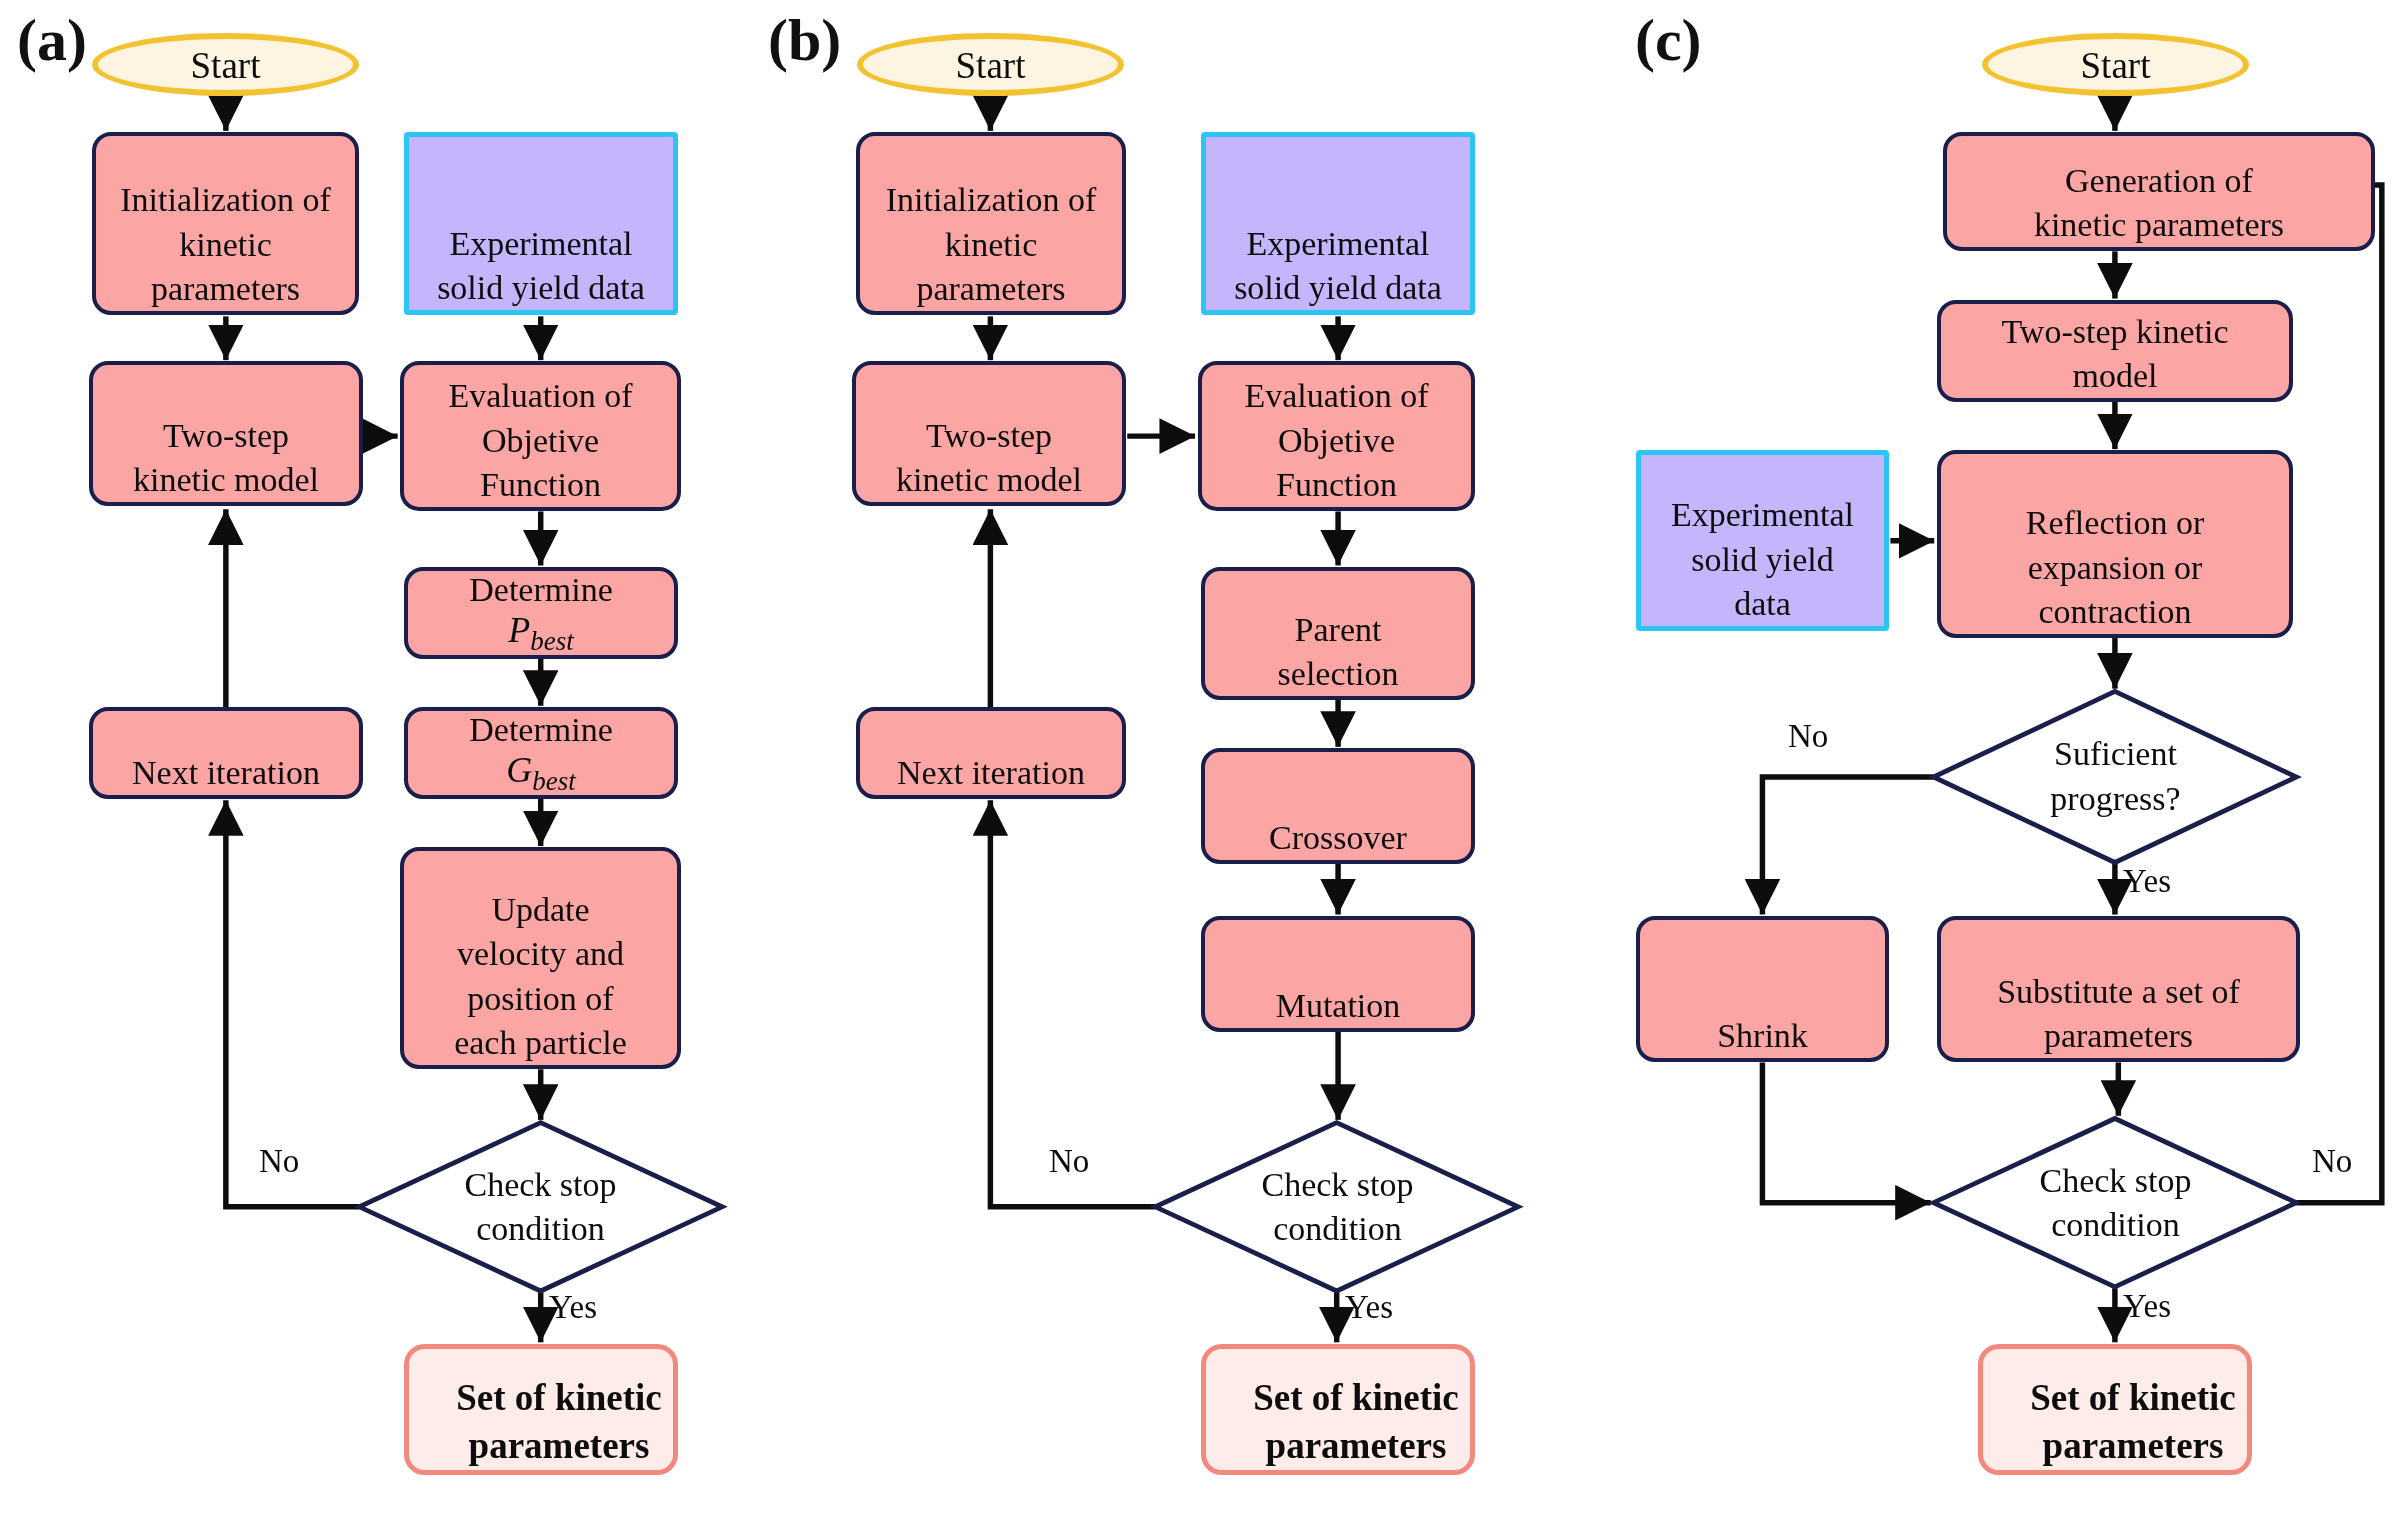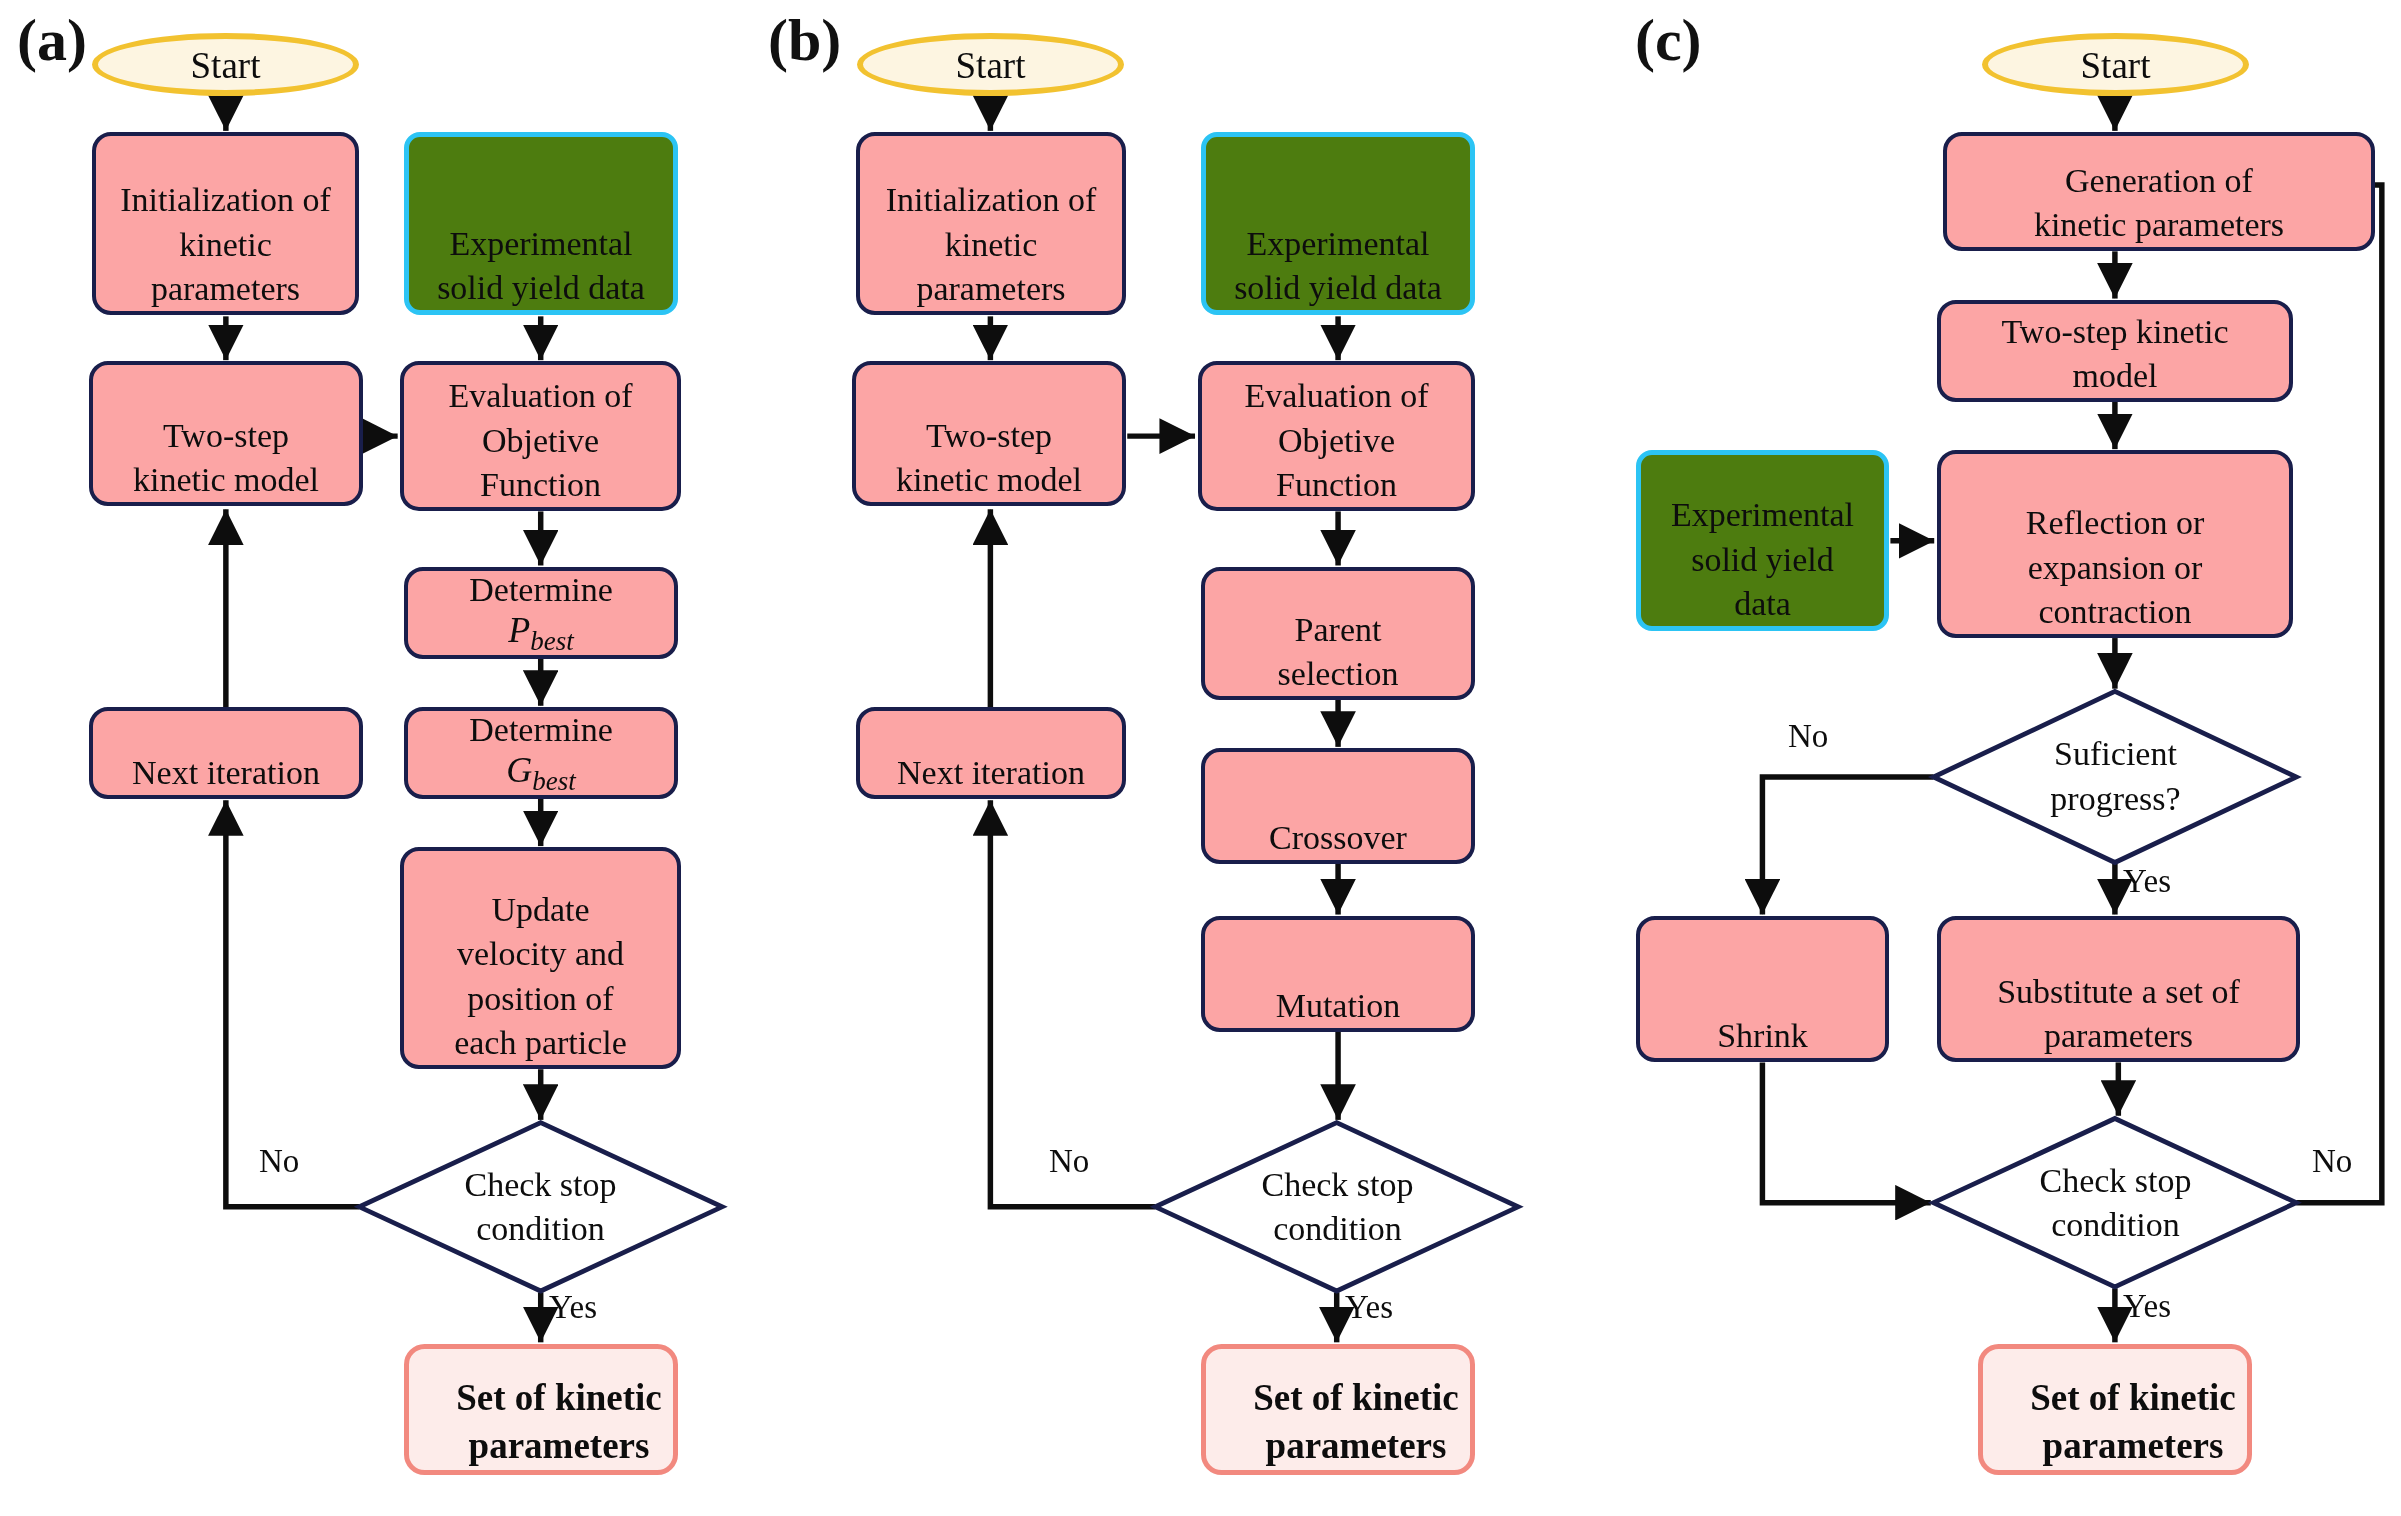--- a/index.html
+++ b/index.html
@@ -4,21 +4,21 @@
 <style>
   html,body{margin:0;padding:0;background:#ffffff;}
   #canvas{position:relative;width:2401px;height:1517px;background:#ffffff;overflow:hidden;
           font-family:"Liberation Serif","DejaVu Serif",serif;color:#0d0d0d;}
   #wires{position:absolute;left:0;top:0;z-index:1;}
   .panel-label{position:absolute;z-index:3;font-weight:700;font-size:60px;line-height:1;color:#111;}
   .node{position:absolute;z-index:2;display:flex;flex-direction:column;align-items:center;justify-content:flex-end;
         box-sizing:border-box;background:#ffffff;}
   .node-label{font-size:34px;line-height:1.3;white-space:pre-line;text-align:center;color:#0d0d0d;}
   .process{border:4.8px solid #191e4b;border-radius:19px;background:#fca5a5;}
-  .data{border:5.5px solid #2cc4f4;border-radius:16px;background:#4d7c0f;}
+  .data{border:5.5px solid #2cc4f4;border-radius:4px;background:#c4b5fd;}
   .terminal{border:6.2px solid #f2c230;border-radius:50%;background:#fdf5e1;}
   .terminal .node-label{font-size:37px;}
   .result{border:5.5px solid #f2897f;border-radius:20.5px;background:#fdecea;padding-left:36px;}
   .result .node-label{font-weight:700;font-size:37px;}
   .symline{display:block;text-align:center;line-height:1;margin-top:4.1px;}
   .sym{font-style:italic;font-size:36px;}
   .sub{font-style:italic;font-size:27px;vertical-align:-8.2px;}
   .diamond-label{position:absolute;z-index:2;display:flex;align-items:center;justify-content:center;
                  font-size:34px;line-height:1.3;white-space:pre-line;text-align:center;pointer-events:none;}
   .edge-label{position:absolute;z-index:3;font-size:33px;line-height:1;color:#0d0d0d;}

